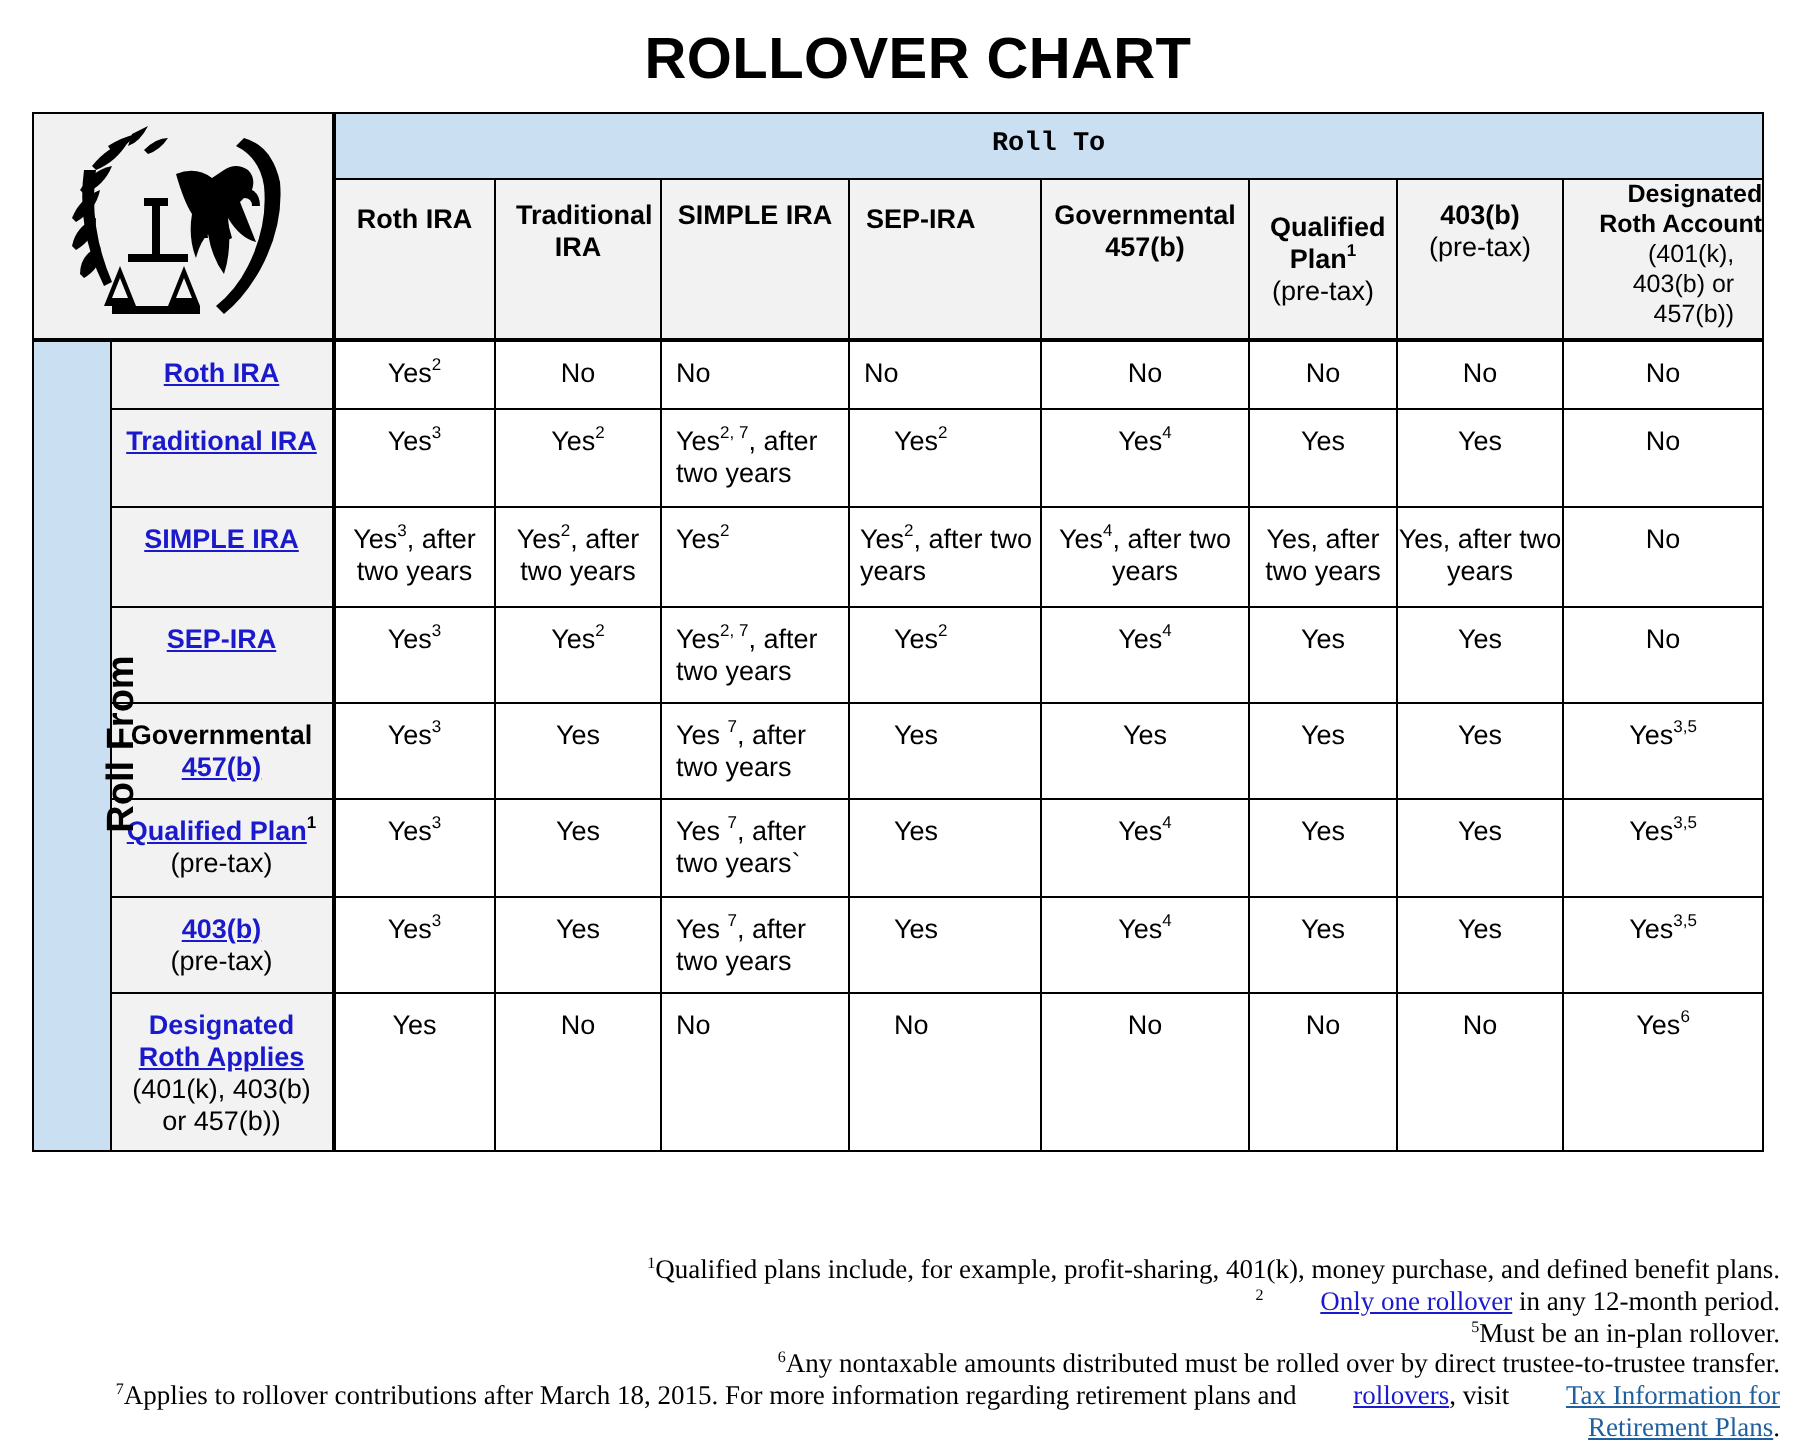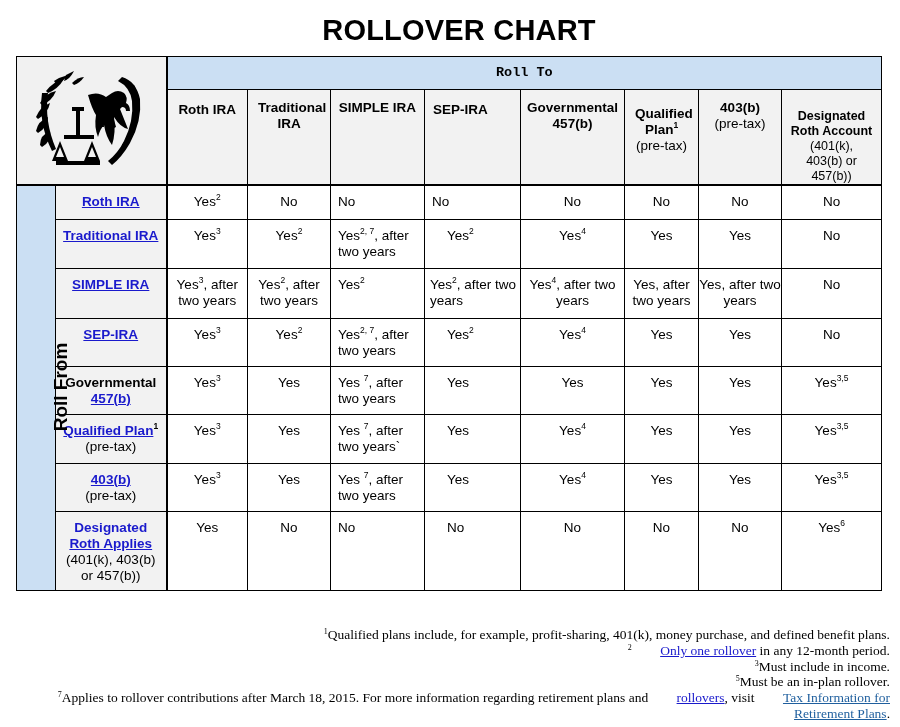--- a/index.html
+++ b/index.html
@@ -5,21 +5,21 @@
   html, body { margin: 0; padding: 0; background: #ffffff; }
   body { width: 900px; height: 727px; position: relative; overflow: hidden; font-family: "Liberation Sans", sans-serif; color: #000; }
   .title { position: absolute; left: 0; top: 14px; width: 918px; text-align: center; font-weight: bold; font-size: 29px; letter-spacing: 0.2px; }
   table.chart { position: absolute; left: 16px; top: 56px; border-collapse: collapse; table-layout: fixed; width: 865px; }
   table.chart td, table.chart th { border: 1px solid #000; padding: 0; vertical-align: top; text-align: center; font-size: 13.5px; line-height: 16px; }
   .logo-cell { background: #f1f1f1; border-right: 2px solid #000 !important; border-bottom: 2px solid #000 !important; vertical-align: middle !important; }
   .rollto { background: #cbdff3; font-weight: bold; font-size: 19px; height: 32px; vertical-align: middle !important; border-left: 2px solid #000 !important; font-family: Liberation Mono, monospace; }
   .colhead { background: #f2f2f2; font-weight: bold; height: 79px; border-bottom: 2px solid #000 !important; }
   .colhead .inner { padding-top: 12px; }
   .colhead .sub { font-weight: normal; }
-  .colhead.small .inner { padding-top: 19px; font-size: 12.5px; line-height: 15px; }
+  .colhead.small .inner { padding-top: 0; font-size: 12.5px; line-height: 15px; text-align: right; }
   .colhead.q .inner { padding-top: 16px; }
   .rollfrom { background: #cbdff3; vertical-align: middle !important; position: relative; }
   .rollfrom .vtext { transform: rotate(-90deg); white-space: nowrap; font-weight: bold; font-size: 19px; display: inline-block; }
   .rowlabel { background: #f2f2f2; font-weight: bold; border-right: 2px solid #000 !important; }
   .rowlabel .inner { padding-top: 8px; }
   .rowlabel .plain { font-weight: normal; }
   a.lnk { color: #1a1acc; text-decoration: underline; font-weight: bold; }
   .cell .inner { padding-top: 8px; }
   .cell.left .inner { text-align: left; padding-left: 7px; }
   sup { font-size: 8.5px; line-height: 0; vertical-align: 6px; }
@@ -369,16 +369,16 @@
     <td class="cell">
           <div class="inner"><span>Yes</span><sup>6</sup></div>
         </td>
   </tr>
 </tbody>
   </table>
 
 <div class="footnotes">
   <div><sup>1</sup><span>Qualified plans include,  for example,  profit-sharing, 401(k),  money  purchase,  and  defined  benefit  plans.</span></div>
   <div><sup>2</sup> <a>Only one rollover</a><span> in any 12-month  period.</span></div>
-  <div><sup>3</sup><span>Must include in income.</span></div>
   <div><sup>5</sup><span>Must be  an  in-plan rollover.</span></div>
+  <div><sup>6</sup><span>Any nontaxable amounts distributed must  be  rolled over by direct  trustee-to-trustee transfer.</span></div>
   <div><sup>7</sup><span>Applies to rollover contributions after March 18, 2015.  For more information  regarding  retirement  plans and  </span><a>rollovers</a><span>, visit </span><a class="teal">Tax Information for Retirement Plans</a><span>.</span></div>
 </div>
 
 </body></html>

